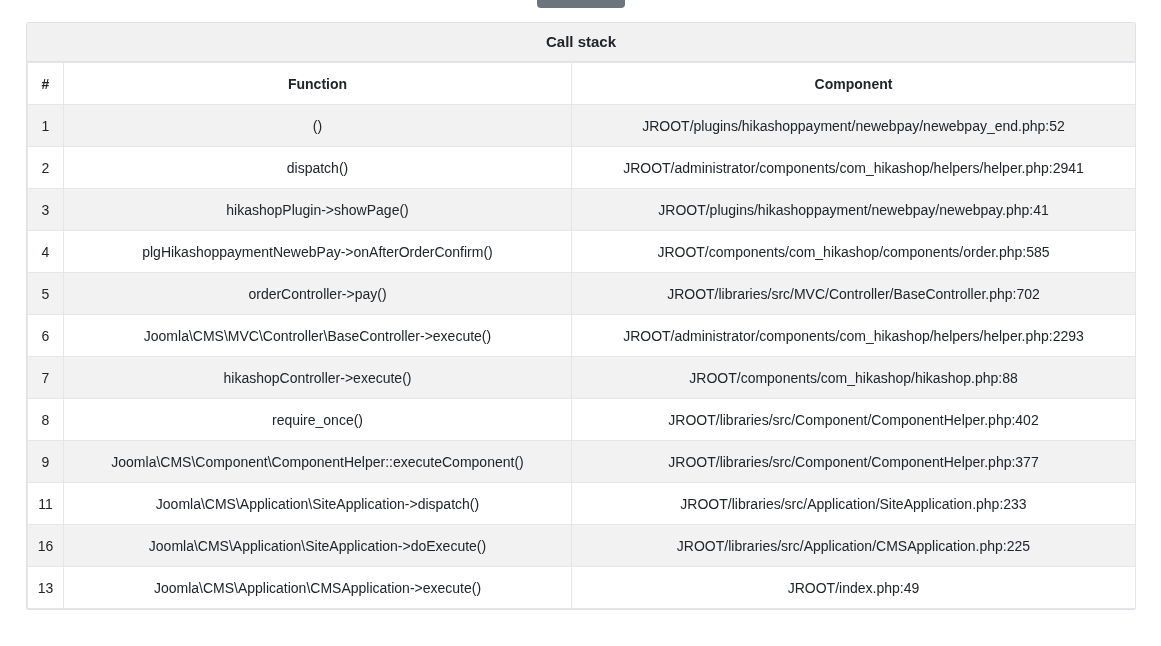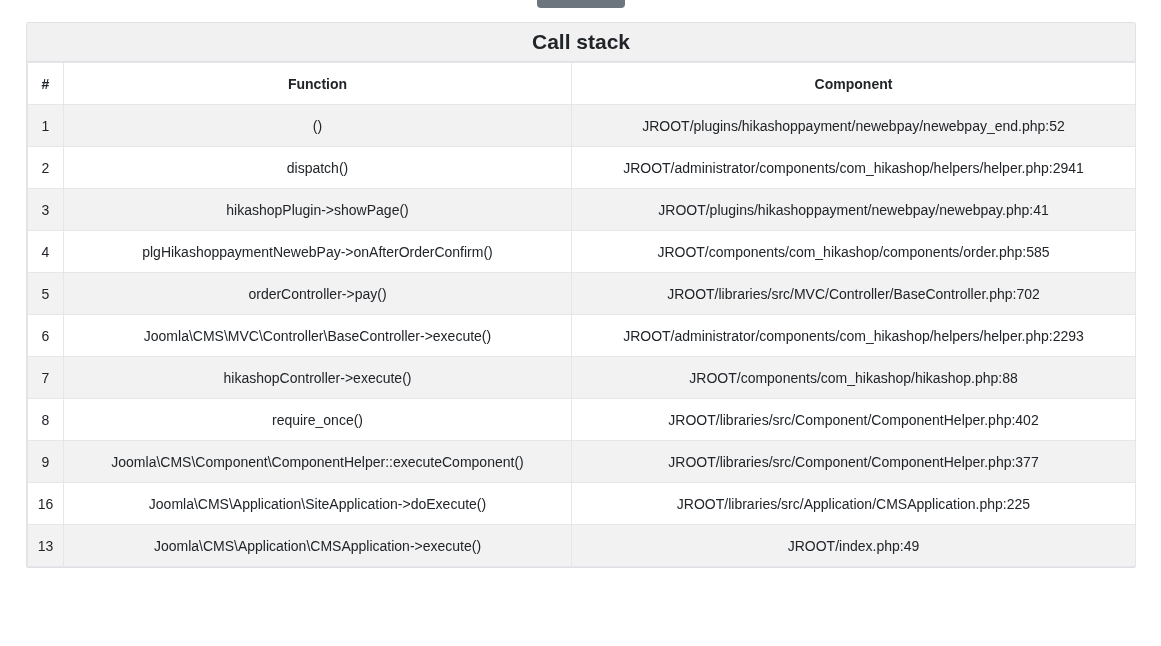--- a/index.html
+++ b/index.html
@@ -43,21 +43,21 @@
     border: 1px solid #dee2e6;
     border-radius: 2px;
     box-sizing: border-box;
     background: #ffffff;
   }
 
   .stack-title {
     height: 38px;
     line-height: 38px;
     text-align: center;
-    font-size: 21px;
+    font-size: 15px;
     font-weight: bold;
     color: #212529;
     background: #f1f1f1;
     border-bottom: 1px solid #dee2e6;
   }
 
   table.stack-table {
     width: 100%;
     border-collapse: collapse;
     table-layout: fixed;
@@ -164,20 +164,25 @@
             <td class="num-cell">8</td>
             <td>require_once()</td>
             <td>JROOT/libraries/src/Component/ComponentHelper.php:402</td>
           </tr>
           <tr>
             <td class="num-cell">9</td>
             <td>Joomla\CMS\Component\ComponentHelper::executeComponent()</td>
             <td>JROOT/libraries/src/Component/ComponentHelper.php:377</td>
           </tr>
           <tr>
+            <td class="num-cell">11</td>
+            <td>Joomla\CMS\Application\SiteApplication-&gt;dispatch()</td>
+            <td>JROOT/libraries/src/Application/SiteApplication.php:233</td>
+          </tr>
+          <tr>
             <td class="num-cell">16</td>
             <td>Joomla\CMS\Application\SiteApplication-&gt;doExecute()</td>
             <td>JROOT/libraries/src/Application/CMSApplication.php:225</td>
           </tr>
           <tr>
             <td class="num-cell">13</td>
             <td>Joomla\CMS\Application\CMSApplication-&gt;execute()</td>
             <td>JROOT/index.php:49</td>
           </tr>
         </tbody>

